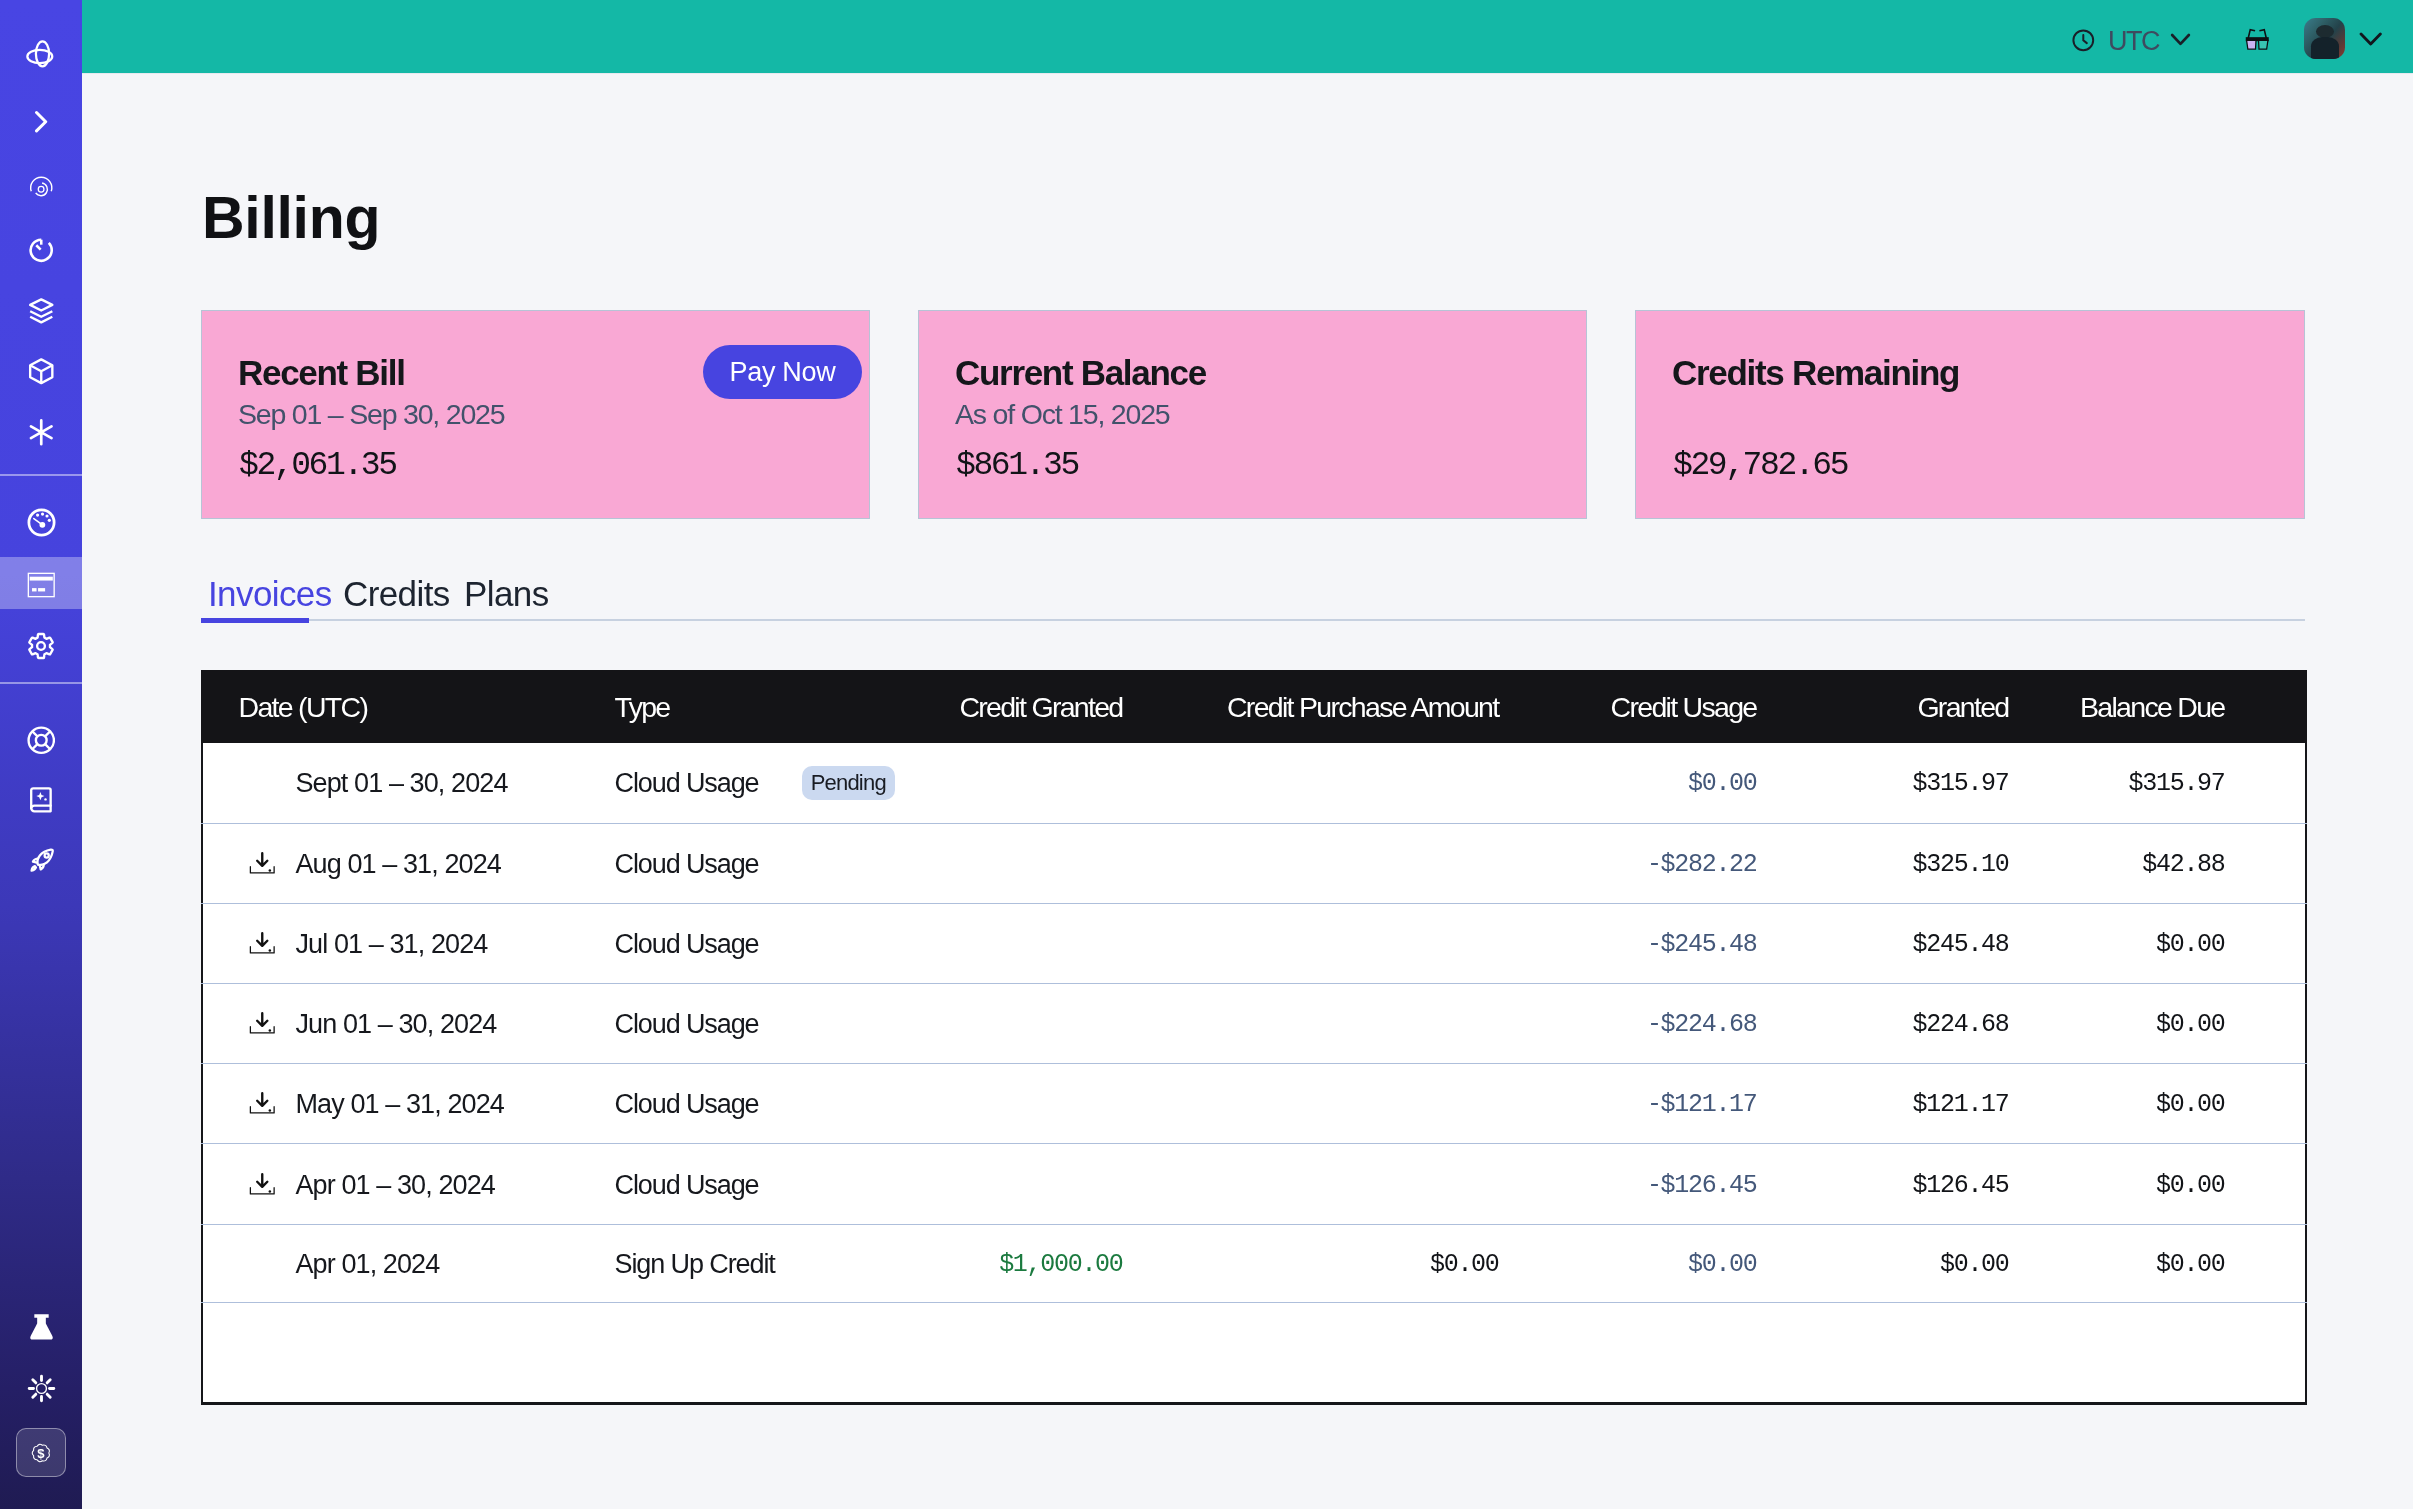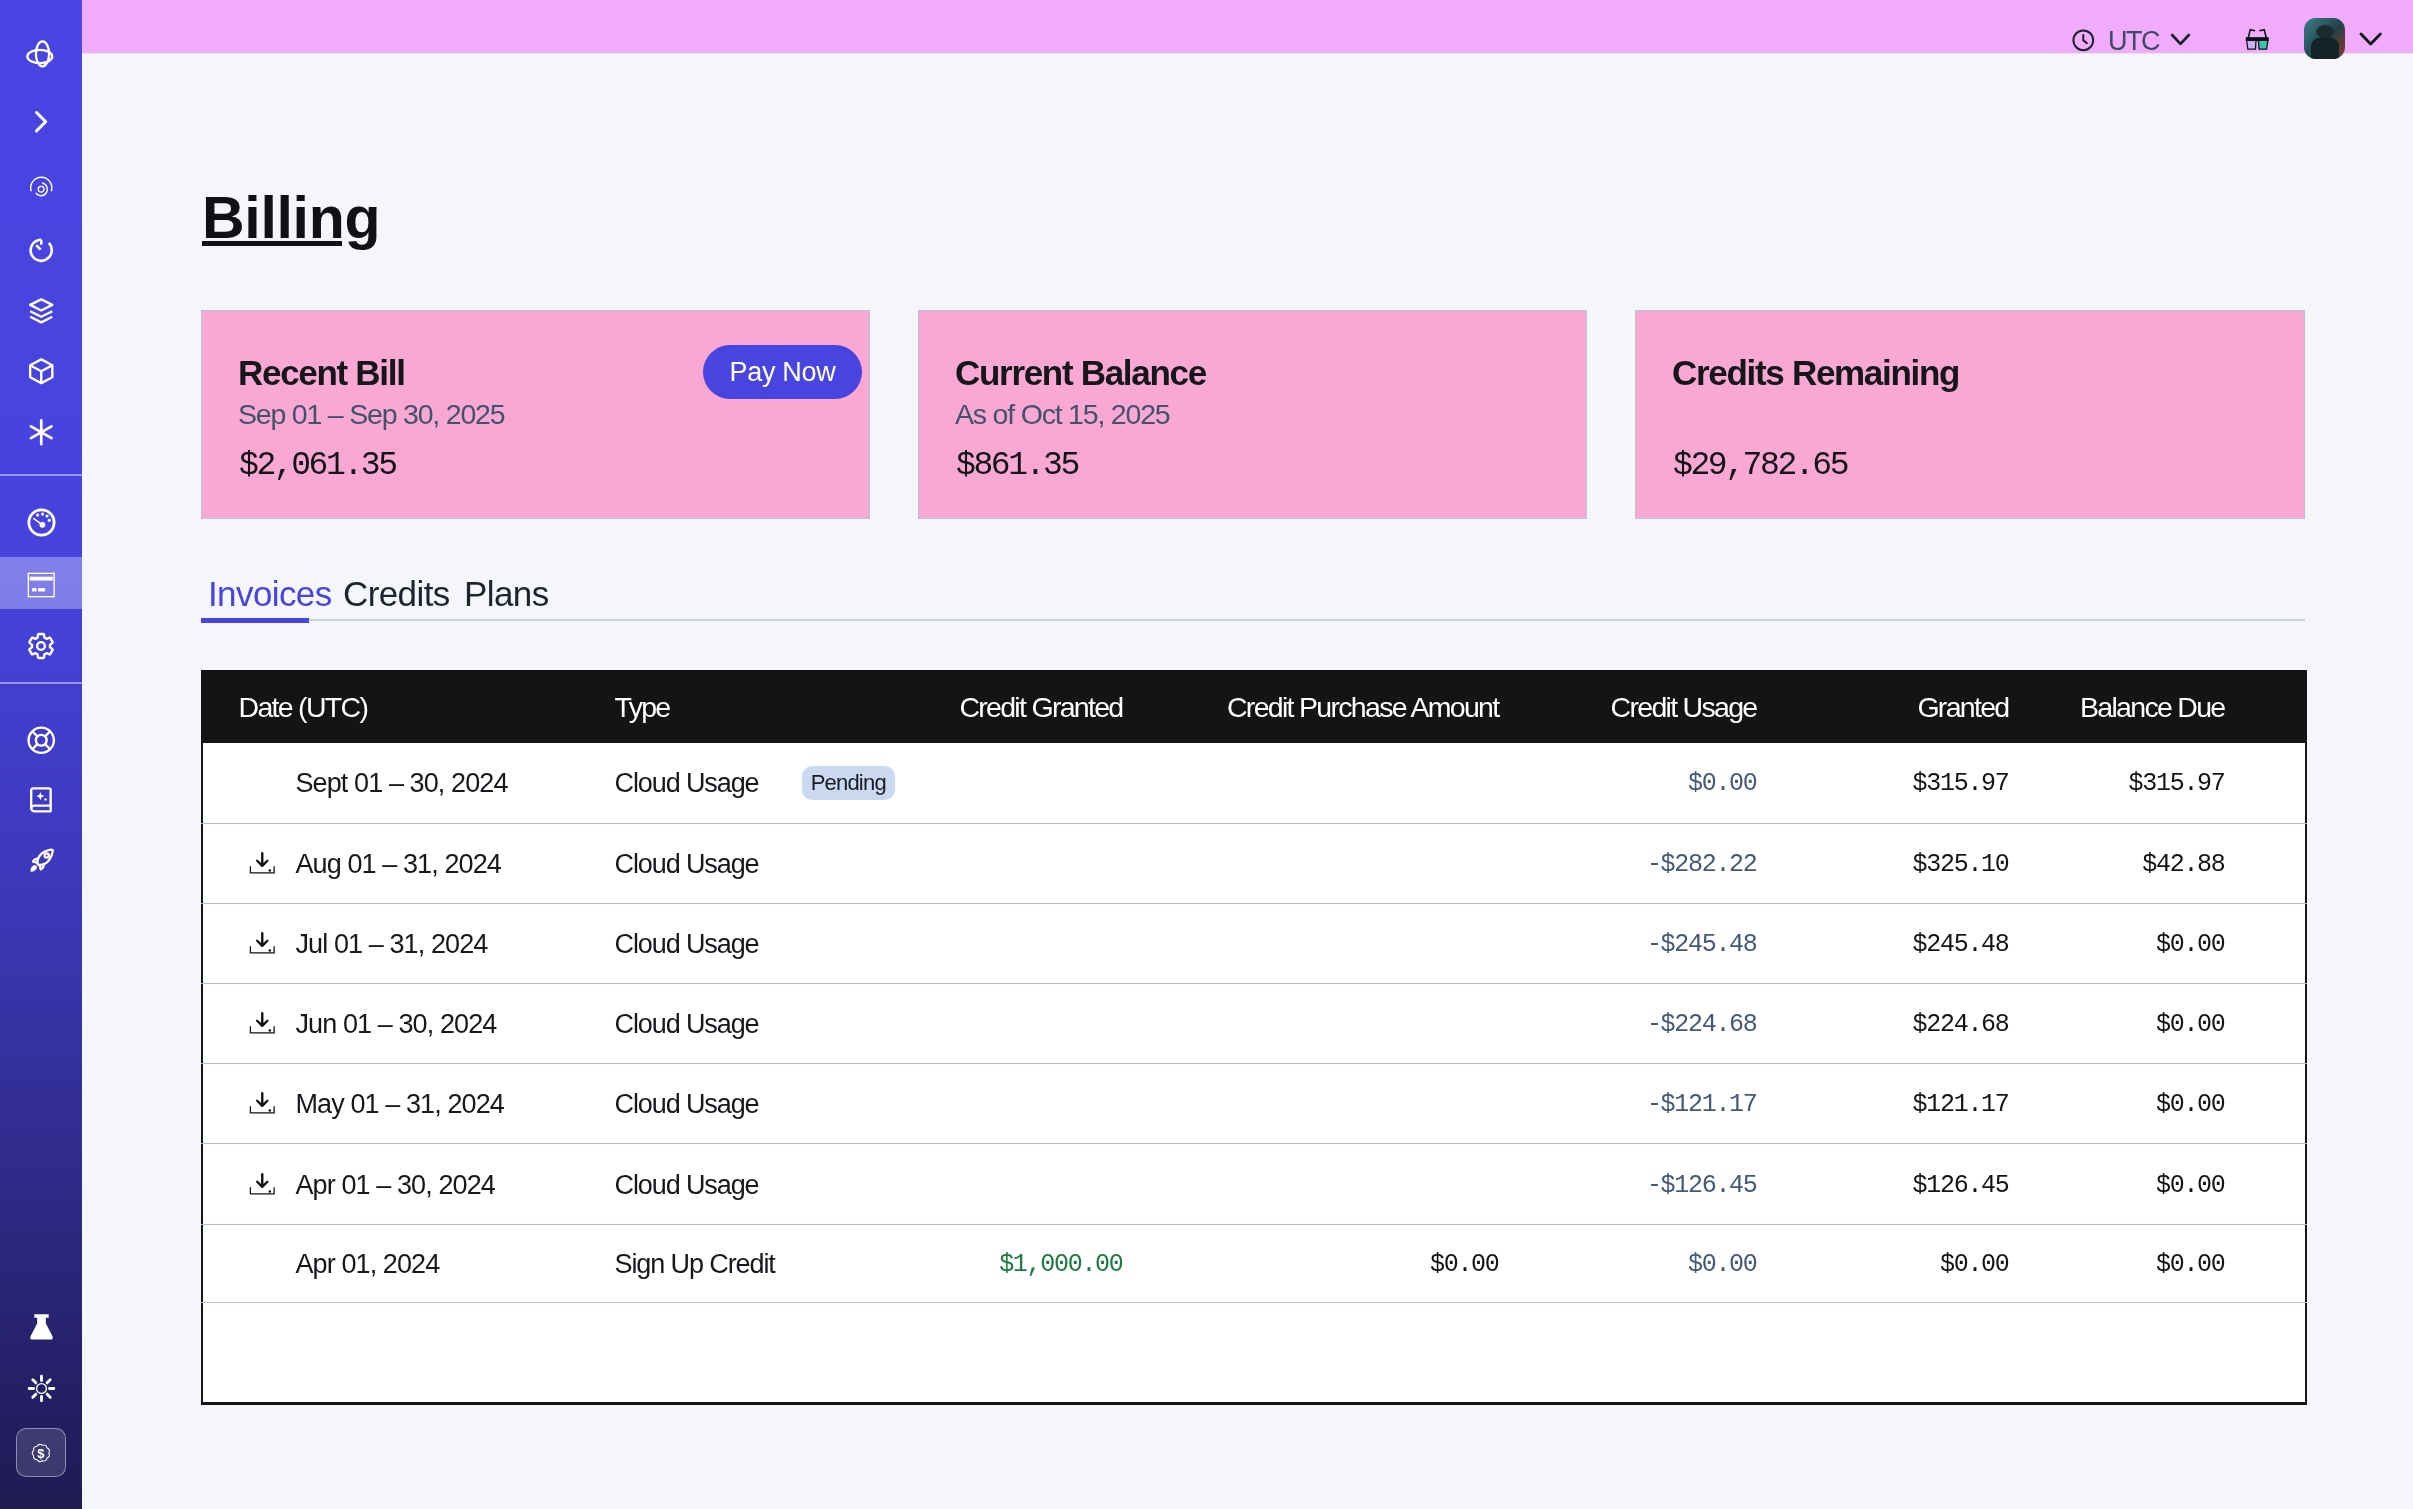--- a/index.html
+++ b/index.html
@@ -10,25 +10,25 @@
 
   
   #sidebar { position:absolute; left:0; top:0; width:82px; height:1510px;
     background:linear-gradient(180deg,#4845E3 0%,#4643DD 38%,#3C38B8 60%,#2F2B88 78%,#251F66 92%,#1F1B52 100%); z-index:5; }
   #sidebar .sep { position:absolute; left:0; width:82px; height:1.7px; background:rgba(255,255,255,0.45); }
   .icn { position:absolute; left:0; width:82px; display:flex; justify-content:center; }
   .icn svg { display:block; }
   #sb-hl { position:absolute; left:0; top:557px; width:82px; height:52px; background:rgba(255,255,255,0.32); }
 
   
-  #topbar { position:absolute; left:82px; top:0; width:2331px; height:54px; background:#f0abfc; border-bottom:1.7px solid #E6E9EF; z-index:4; }
+  #topbar { position:absolute; left:82px; top:0; width:2331px; height:74px; background:#14b8a6; border-bottom:1.7px solid #E6E9EF; z-index:4; }
   #utc { position:absolute; left:2026px; top:26px; font-size:27px; letter-spacing:-1.5px; color:#3E4A5F; }
 
   
-  #h1 { position:absolute; left:202px; top:189px; font-size:59px; font-weight:700; letter-spacing:-0.3px; line-height:1; color:#101114;text-decoration:underline; }
+  #h1 { position:absolute; left:202px; top:189px; font-size:59px; font-weight:700; letter-spacing:-0.3px; line-height:1; color:#101114; }
 
   
   .card { position:absolute; top:310px; height:209px; background:#f9a8d4; border:1.7px solid #B7C3D6; }
   .card .ttl { position:absolute; left:36px; top:44px; line-height:1; font-size:35px; font-weight:700; letter-spacing:-1.3px; color:#15171B; }
   .card .sub { position:absolute; left:36px; top:89px; line-height:1; font-size:28.5px; letter-spacing:-1.2px; color:#42526B; }
   .card .amt { position:absolute; left:37px; top:138px; line-height:1; font-family:"Liberation Mono",monospace; font-size:33px; letter-spacing:-2.4px; color:#121418; }
   #card1 { left:201px; width:669px; }
   #card2 { left:918px; width:669px; }
   #card3 { left:1635px; width:670px; }
   #paynow { position:absolute; left:501px; top:34px; width:159px; height:54px; background:#4744E0; color:#fff;

